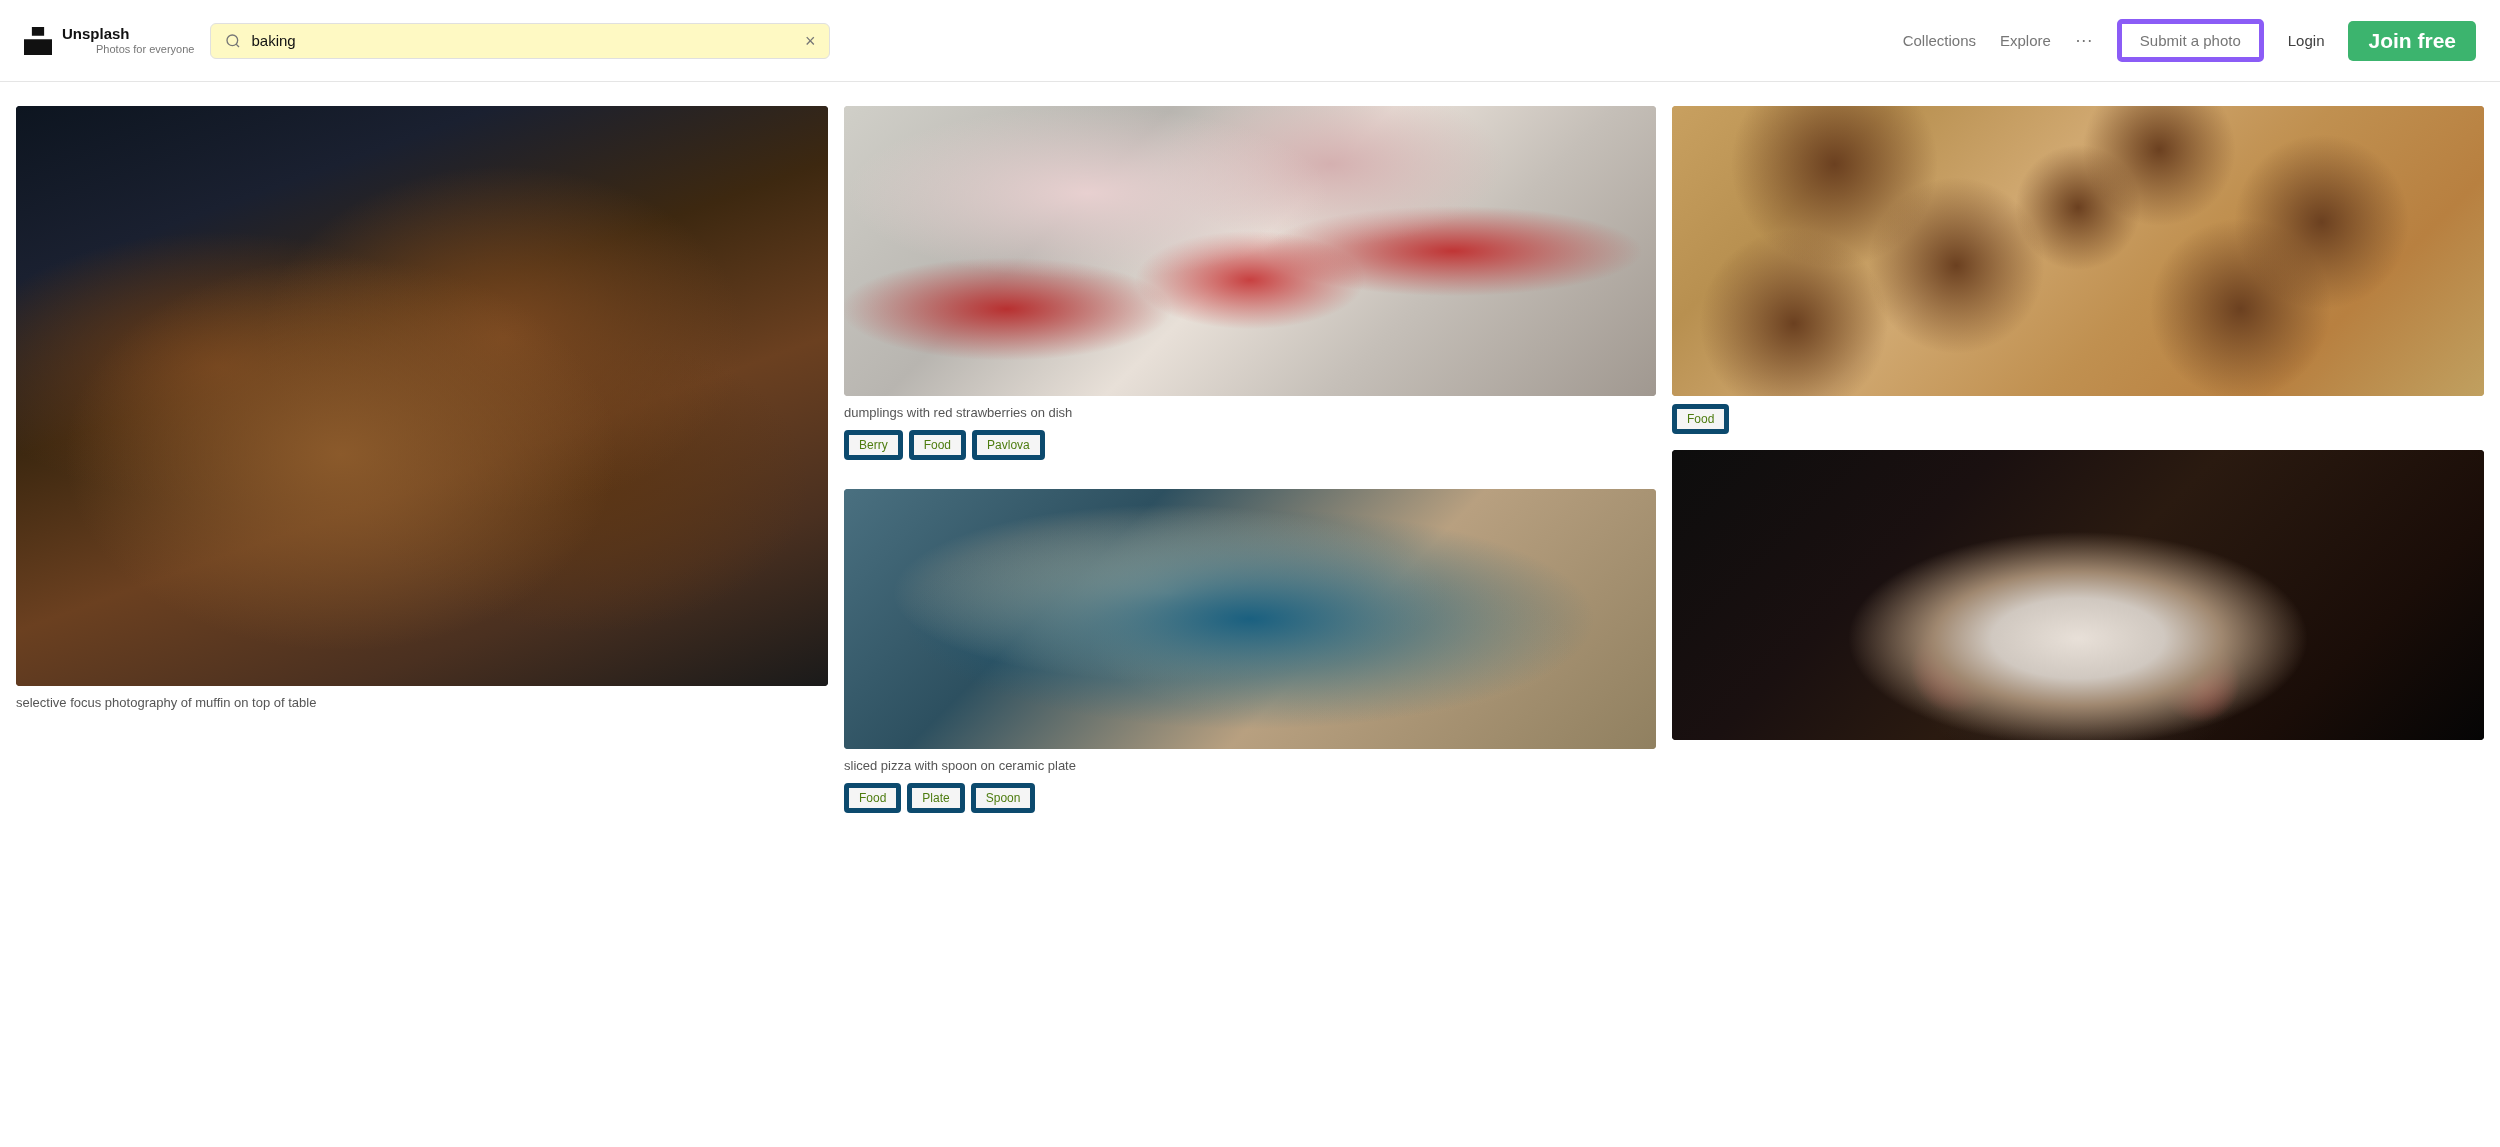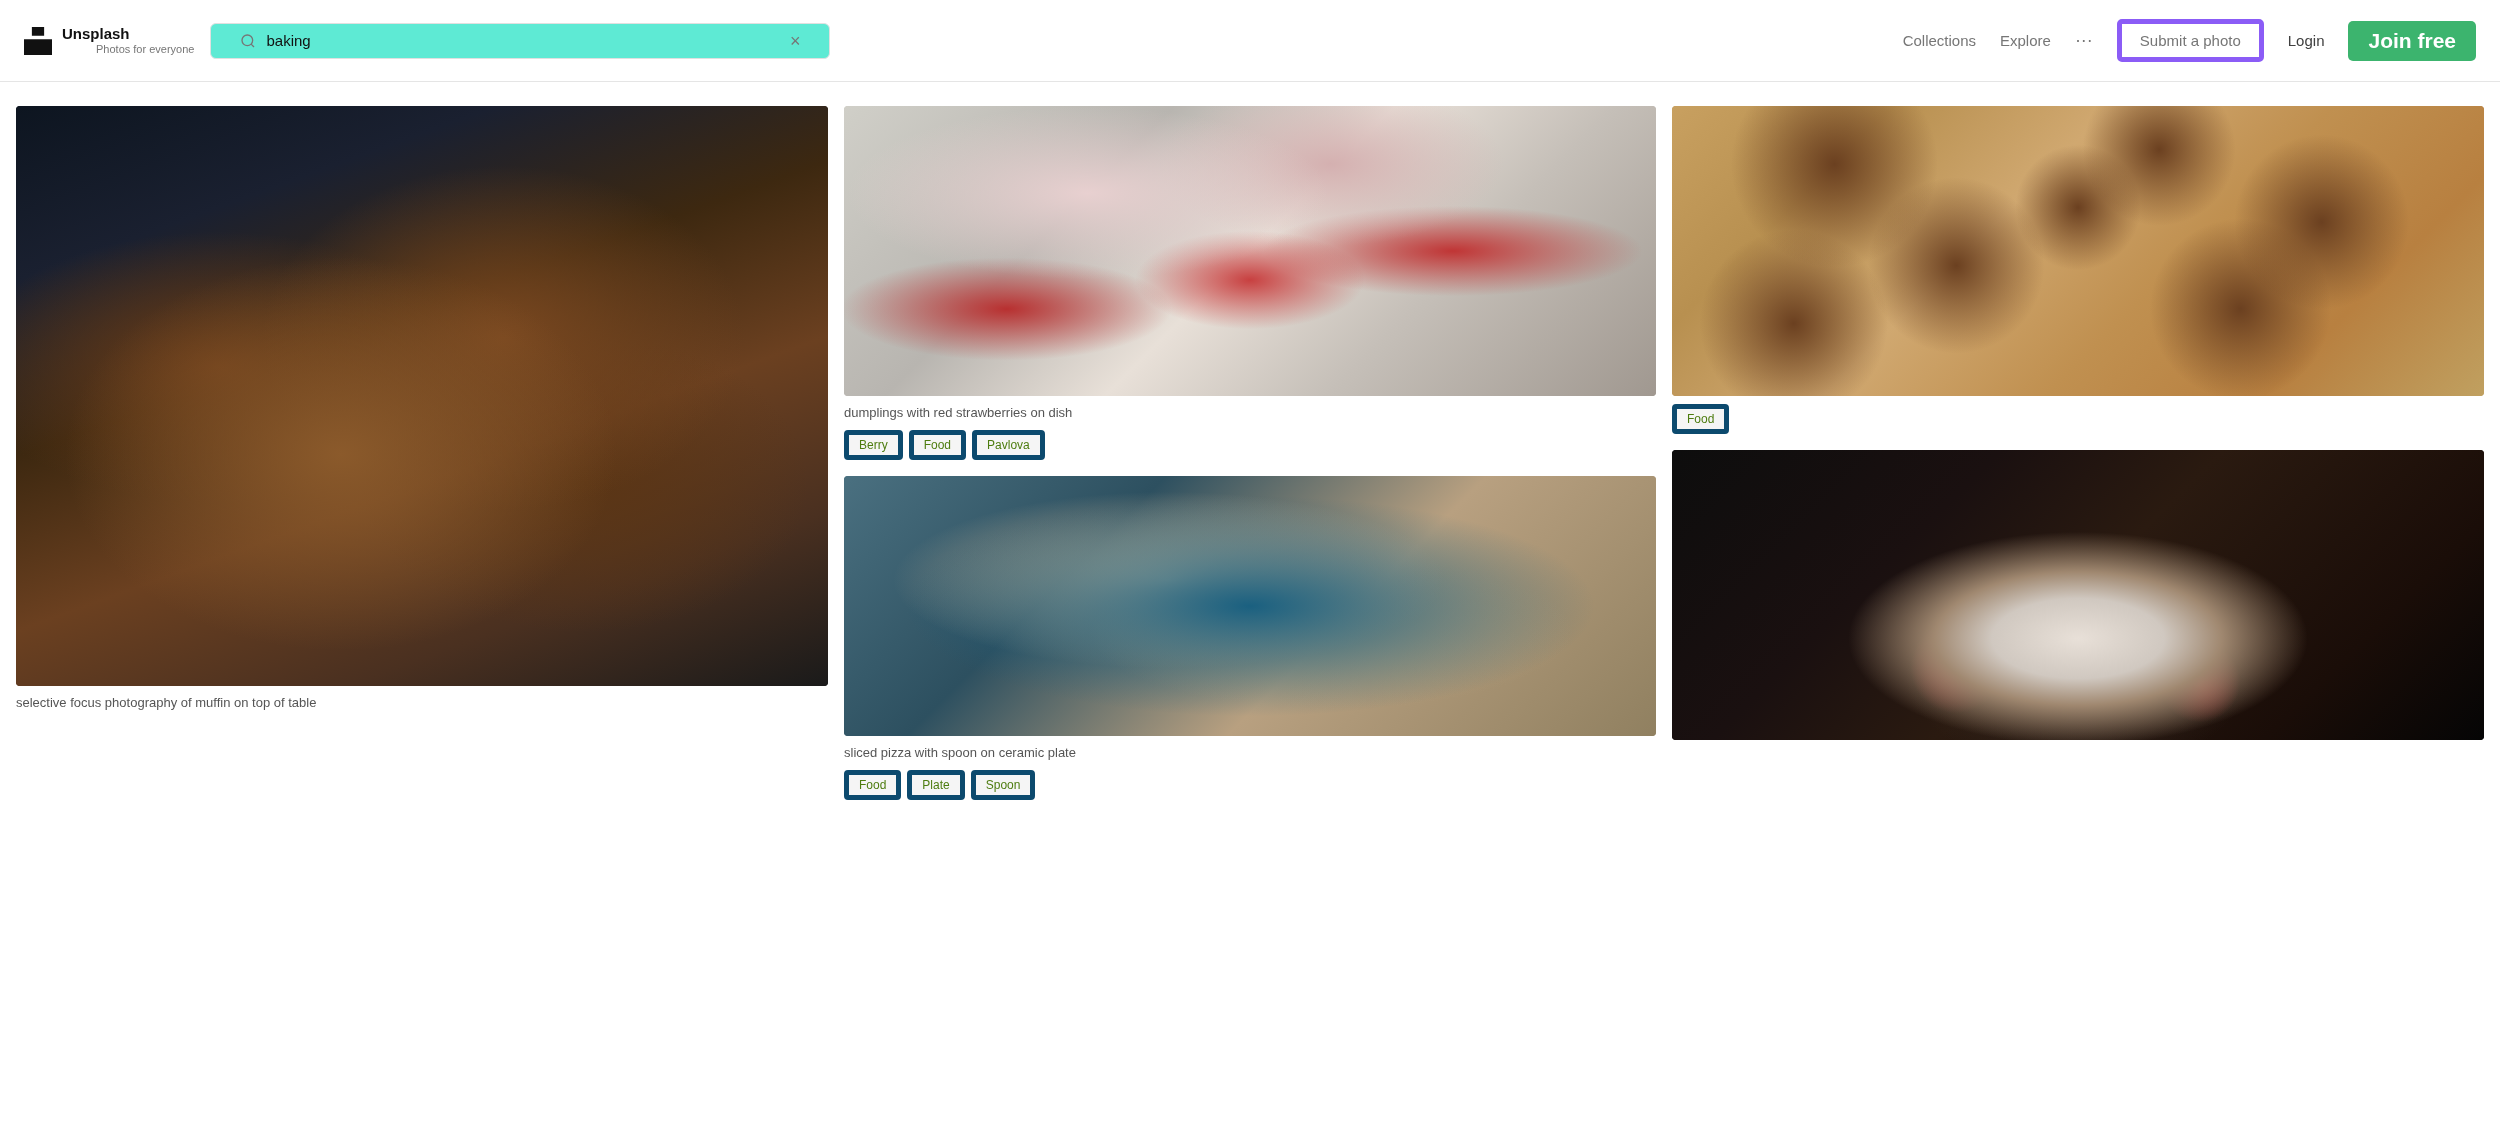--- a/index.html
+++ b/index.html
@@ -39,24 +39,24 @@
       font-size: 11px;
       color: #767676;
       line-height: 1.2;
       padding-left: 34px;
     }
     .search-bar {
       flex: 1;
       max-width: 620px;
       display: flex;
       align-items: center;
-      background: #5eead4;
+      background: #fef9c3;
       border: 1px solid #e0e0e0;
       border-radius: 6px;
-      padding: 8px 29px;
+      padding: 8px 14px;
       gap: 10px;
     }
     .search-bar input {
       border: none;
       background: transparent;
       font-size: 15px;
       color: #111;
       outline: none;
       flex: 1;
     }
@@ -282,21 +282,21 @@
 <main>
   <div class="masonry-container">
 
     <div class="photo-card" style="break-inside:avoid; margin-bottom:16px;">
       <div class="photo-muffin">
         <div class="photo-muffin-inner"></div>
       </div>
       <p class="photo-caption">selective focus photography of muffin on top of table</p>
     </div>
 
-    <div class="photo-card" style="break-inside:avoid; margin-bottom:16px;">
+    <div class="photo-card" style="break-inside:avoid; margin-bottom:29px;">
       <div class="photo-dumplings">
         <div class="photo-dumplings-inner"></div>
       </div>
       <p class="photo-caption">dumplings with red strawberries on dish</p>
       <div class="photo-tags">
         <span class="tag">Berry</span>
         <span class="tag">Food</span>
         <span class="tag">Pavlova</span>
       </div>
     </div>

